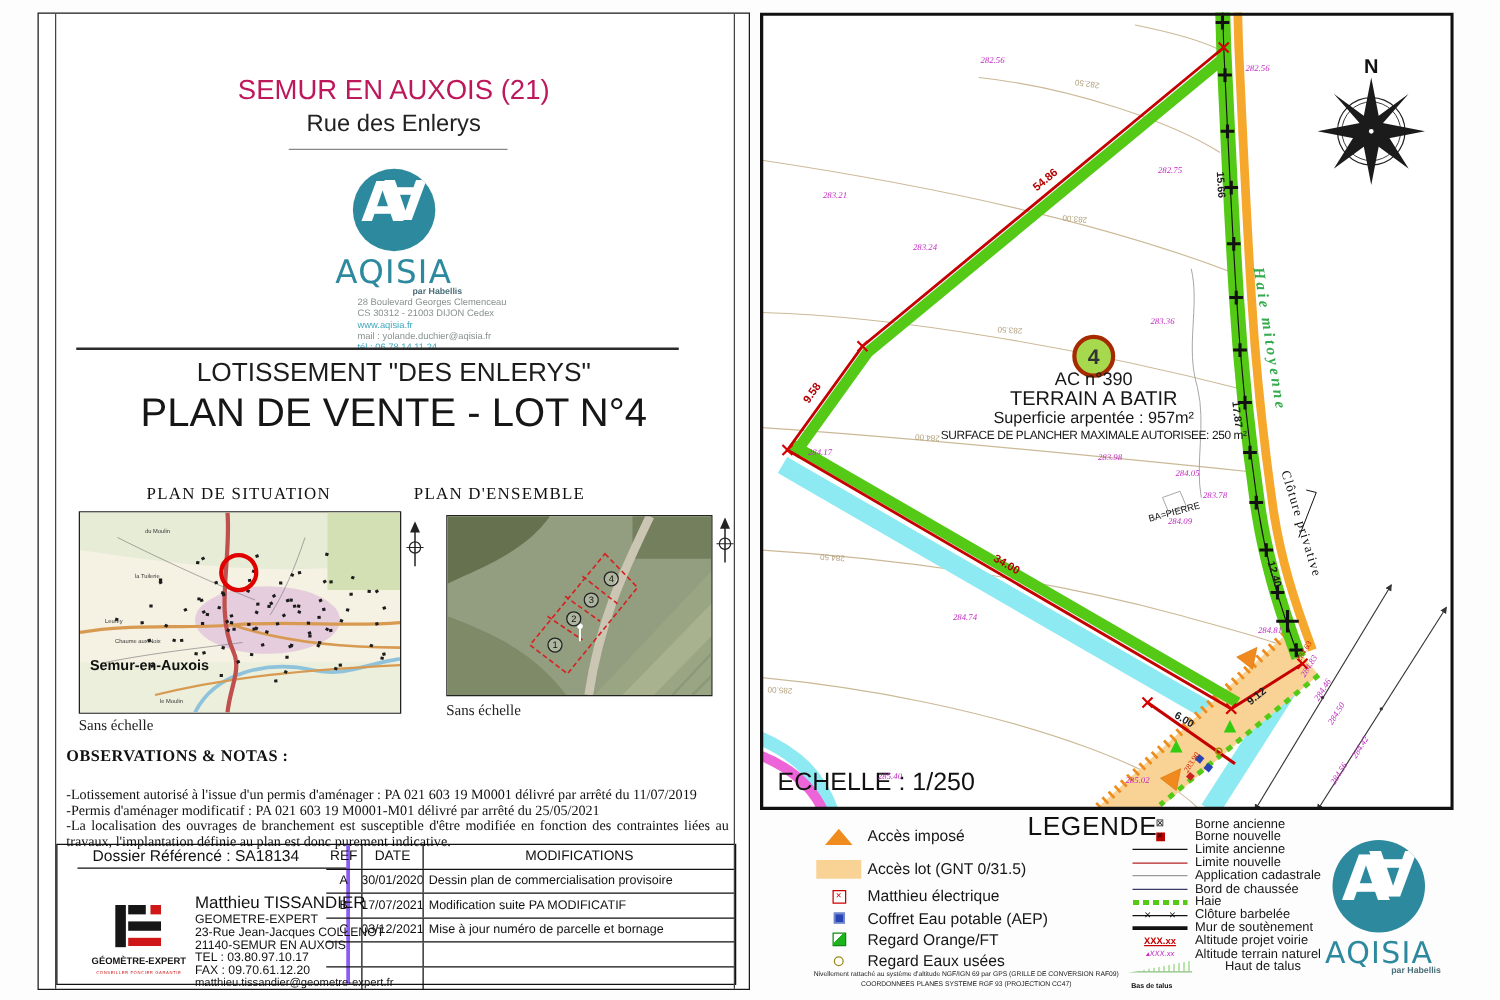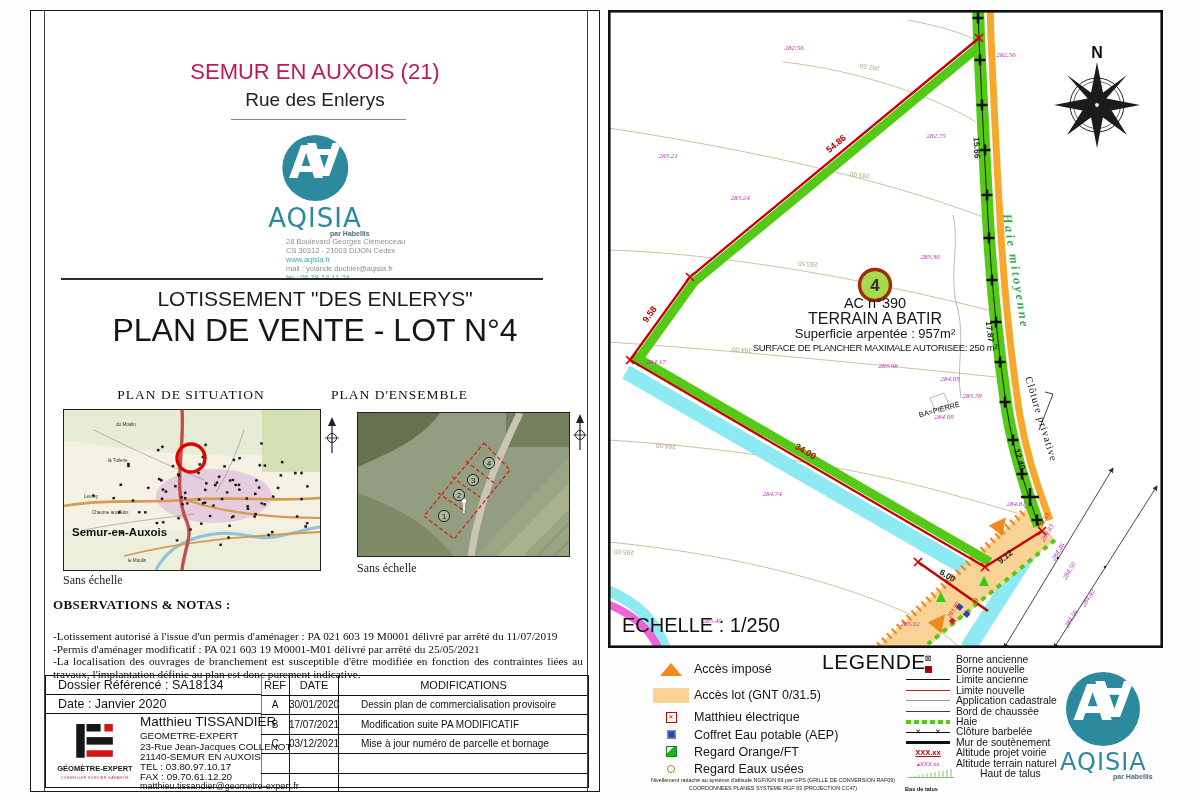--- a/index.html
+++ b/index.html
@@ -42,35 +42,35 @@
   #north2{left:542px;top:403px;}
   .caption{font-family:"Liberation Serif",serif;font-size:12px;color:#222;}
   #cap1{left:32px;top:562px;}
   #cap2{left:326px;top:550px;}
   #obs{left:22px;top:586px;width:530px;}
   #obs-title{font-family:"Liberation Serif",serif;font-weight:bold;font-size:13px;letter-spacing:.4px;color:#111;}
   #obs-notes{margin-top:17px;font-family:"Liberation Serif",serif;font-size:11.3px;line-height:12.6px;
     color:#111;text-align:justify;font-weight:500;}
   
   #tblock{left:14px;top:664px;width:542px;height:111px;border:1.5px solid #111;}
-  #tb-left{left:0;top:0;width:215px;height:111px;border-right:1px solid #8b5cf6;}
+  #tb-left{left:16px;top:0;width:215px;height:111px;border-right:3px solid #8b5cf6;}
   .tb-row{left:0;right:0;height:18px;border-bottom:1px solid #111;font-size:12.5px;color:#111;
     display:flex;align-items:center;padding-left:12px;}
   #tb-dossier{top:0;}#tb-date{top:19px;}
   #geo-logo{left:10px;top:48px;width:78px;height:60px;}
   #surv{left:94px;top:38px;width:120px;}
   #surv-name{position:absolute;top:0;left:0;width:150px;font-size:13.5px;color:#111;white-space:nowrap;}
   .surv-line{position:absolute;left:0;font-size:9.8px;color:#111;white-space:nowrap;}
   #tb-right{left:215px;top:0;width:327px;height:111px;}
   .mods-grid{display:grid;grid-template-columns:28px 49px 1fr;height:18.5px;border-bottom:1px solid #111;}
   .mods-grid:last-child{border-bottom:none;}
   .mods-cell{border-left:1px solid #111;display:flex;align-items:center;justify-content:center;
     font-size:10px;color:#111;overflow:hidden;white-space:nowrap;}
   .mods-cell:first-child{border-left:none;}
-  .mods-cell.txt{justify-content:flex-start;padding-left:22px;}
+  .mods-cell.txt{justify-content:flex-start;padding-left:4px;}
   .mods-head .mods-cell{font-size:11px;}
   
   #map-wrap{left:608px;top:10px;width:555px;height:638px;background:#fff;}
   svg text{font-family:"Liberation Sans",sans-serif;}
   .mtext{text-anchor:middle;}
   .elev{fill:#c228c2;font-family:"Liberation Serif",serif;font-style:italic;font-size:7px;}
   .elev-red{fill:#cc2200;font-family:"Liberation Serif",serif;font-style:italic;font-size:6.5px;}
   .meas-red{fill:#b30000;font-weight:bold;font-size:9px;}
   .meas-black{fill:#1c1c1c;font-weight:bold;font-size:8.5px;}
   .ctr{fill:#b3a27f;font-size:6.5px;}
@@ -312,21 +312,20 @@
     <div id="obs-notes">
         <div>-Lotissement autorisé à l'issue d'un permis d'aménager : PA 021 603 19 M0001 délivré par arrêté du 11/07/2019</div>
         <div>-Permis d'aménager modificatif : PA 021 603 19 M0001-M01 délivré par arrêté du 25/05/2021</div>
         <div>-La localisation des ouvrages de branchement est susceptible d'être modifiée en fonction des contraintes liées au travaux, l'implantation définie au plan est donc purement indicative.</div>
       </div>
   </div>
 
   <div class="abs" id="tblock">
     <div class="abs" id="tb-left">
       <div class="abs tb-row" id="tb-dossier">Dossier Référencé : SA18134</div>
-      <div class="abs tb-row" id="tb-date">Date : Janvier 2020</div>
       <svg class="abs" id="geo-logo" viewBox="0 0 80 64">
         <rect x="20" y="0" width="9" height="36" fill="#161616"></rect>
         <rect x="31" y="0" width="15" height="8" fill="#161616"></rect>
         <rect x="50" y="0" width="9" height="8" fill="#cf1717"></rect>
         <rect x="31" y="14" width="28" height="8" fill="#161616"></rect>
         <rect x="31" y="28" width="28" height="7" fill="#cf1717"></rect>
         <text x="40" y="50" text-anchor="middle" font-size="8" font-weight="bold" fill="#161616">GÉOMÈTRE-EXPERT</text>
         <text x="40" y="59" text-anchor="middle" font-size="3.6" fill="#cf1717" letter-spacing="0.5">CONSEILLER FONCIER GARANTIE</text>
       </svg>
       <div class="abs" id="surv">

